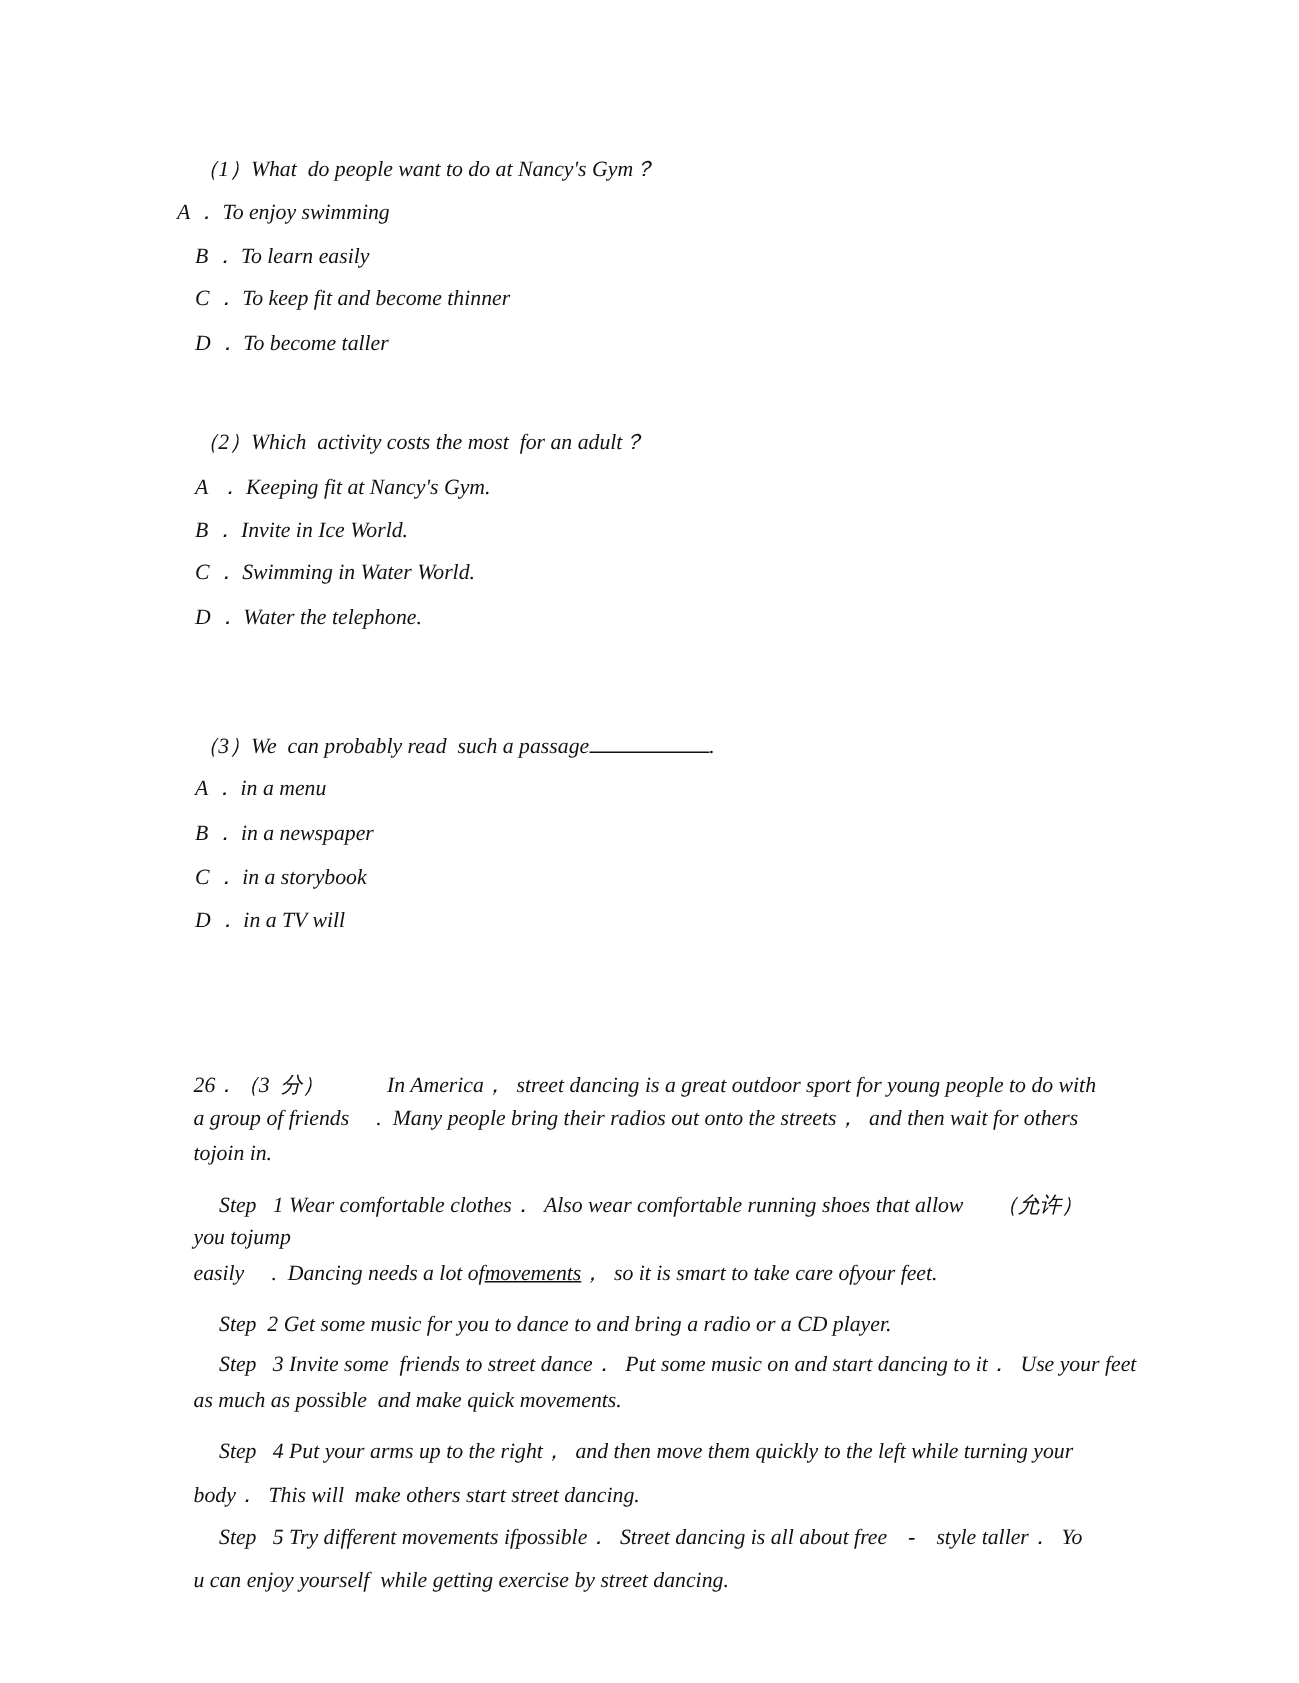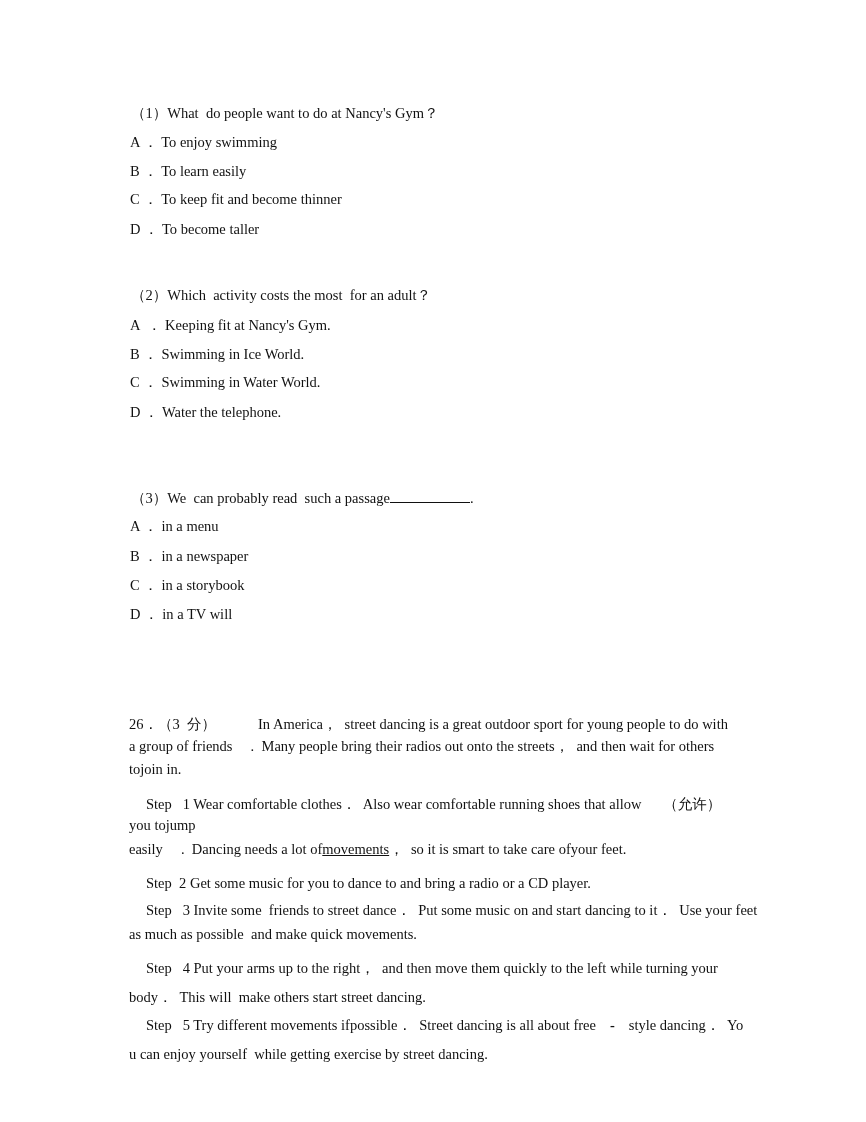--- a/index.html
+++ b/index.html
@@ -1,34 +1,34 @@
 <!DOCTYPE html>
 <html><head>
   <meta charset="utf-8">
   <style>
     html, body { margin: 0; padding: 0; background: #ffffff; }
     body { width: 866px; height: 1122px; position: relative; overflow: hidden;
       font-family: "Liberation Serif", "DejaVu Serif", serif; color: #111111; font-size: 14.5px; }
-    .line { position: absolute; white-space: pre; line-height: 18px; }
+    .line { position: absolute; white-space: pre; line-height: 18px; font-style: italic; }
     .u { text-decoration: underline; margin-top: 46px; }
     .blank { display: inline-block; width: 80px; border-bottom: 1.5px solid #111; height: 12px; vertical-align: baseline; }
     .dash { font-weight: bold; padding: 0 14px; }
   </style>
 </head>
 <body>
 
 <div class="line" style="left:131px;top:104px;">（1）What  do people want to do at Nancy's Gym？</div>
-<div class="line" style="left:130px;top:133px;"><span>A ．</span> <span>To enjoy swimming</span></div>
+<div class="line" style="left:118px;top:133px;"><span>A ．</span> <span>To enjoy swimming</span></div>
 <div class="line" style="left:130px;top:162px;"><span>B ．</span> <span>To learn easily</span></div>
 <div class="line" style="left:130px;top:190px;"><span>C ．</span> <span>To keep fit and become thinner</span></div>
 <div class="line" style="left:130px;top:220px;"><span>D ．</span> <span>To become taller</span></div>
 
 <div class="line" style="left:131px;top:286px;">（2）Which  activity costs the most  for an adult？</div>
 <div class="line" style="left:130px;top:316px;"><span>A  ．</span> <span>Keeping fit at Nancy's Gym.</span></div>
-<div class="line" style="left:130px;top:345px;"><span>B ．</span> <span>Swimming in Ice World.</span></div>
+<div class="line" style="left:130px;top:345px;"><span>B ．</span> <span>Invite in Ice World.</span></div>
 <div class="line" style="left:130px;top:373px;"><span>C ．</span> <span>Swimming in Water World.</span></div>
 <div class="line" style="left:130px;top:403px;"><span>D ．</span> <span>Water the telephone.</span></div>
 
 <div class="line" style="left:131px;top:489px;"><span>（3）We  can probably read  such a passage</span><span class="blank"></span><span>.</span></div>
 <div class="line" style="left:130px;top:517px;"><span>A ．</span> <span>in a menu</span></div>
 <div class="line" style="left:130px;top:547px;"><span>B ．</span> <span>in a newspaper</span></div>
 <div class="line" style="left:130px;top:576px;"><span>C ．</span> <span>in a storybook</span></div>
 <div class="line" style="left:130px;top:605px;"><span>D ．</span> <span>in a TV will</span></div>
 
 <div class="line" style="left:129px;top:715px;">26．（3  分）</div>
@@ -40,14 +40,14 @@
 <div class="line" style="left:129px;top:816px;">you tojump</div>
 <div class="line" style="left:129px;top:840px;"><span>easily     .  Dancing needs a lot of</span><span class="u">movements</span><span>，  so it is smart to take care ofyour feet.</span></div>
 
 <div class="line" style="left:146px;top:874px;">Step  2 Get some music for you to dance to and bring a radio or a CD player.</div>
 <div class="line" style="left:146px;top:901px;">Step   3 Invite some  friends to street dance．  Put some music on and start dancing to it．  Use your feet</div>
 <div class="line" style="left:129px;top:925px;">as much as possible  and make quick movements.</div>
 
 <div class="line" style="left:146px;top:959px;">Step   4 Put your arms up to the right，  and then move them quickly to the left while turning your</div>
 <div class="line" style="left:129px;top:988px;">body．  This will  make others start street dancing.</div>
 
-<div class="line" style="left:146px;top:1016px;"><span>Step   5 Try different movements ifpossible．  Street dancing is all about free</span><span class="dash">-</span><span>style dancing．  Yo</span></div>
+<div class="line" style="left:146px;top:1016px;"><span>Step   5 Try different movements ifpossible．  Street dancing is all about free</span><span class="dash">-</span><span>style taller．  Yo</span></div>
 <div class="line" style="left:129px;top:1045px;">u can enjoy yourself  while getting exercise by street dancing.</div>
 
 </body></html>

